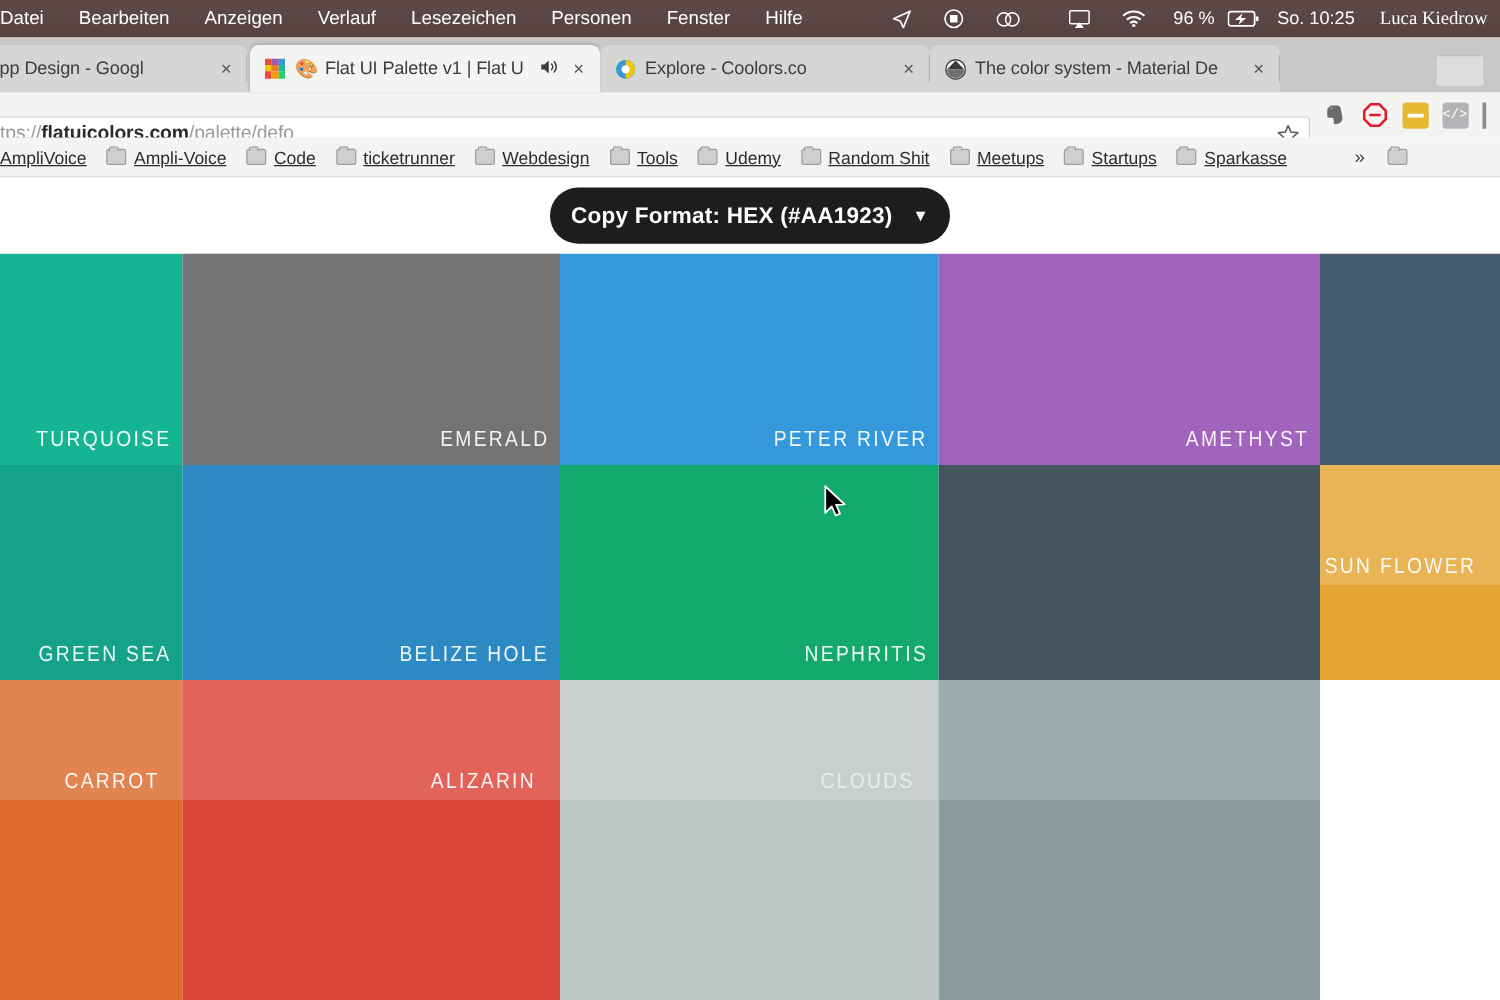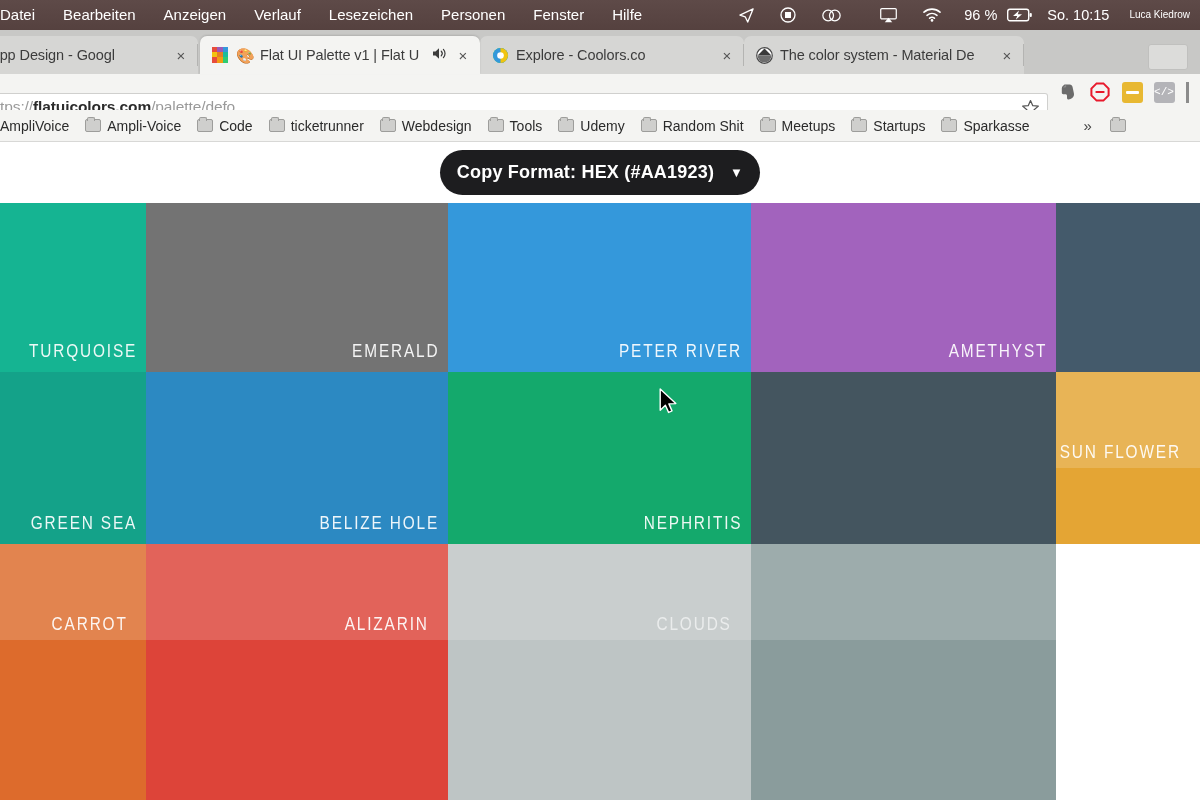--- a/index.html
+++ b/index.html
@@ -30,21 +30,21 @@
     display: flex; align-items: center; gap: 0px; padding-right: 4px;
   }
   .status-icon {
     display: inline-flex; align-items: center; justify-content: center;
     height: 30px; padding: 0 13px; color: #fff;
   }
   .status-text {
     height: 30px; line-height: 30px; padding: 0 10px;
     font-size: 14.5px; color: #fff; white-space: nowrap;
   }
-  .status-user { font-size: 10px; padding-right: 6px; }
+  .status-user { font-size: 15px; padding-right: 6px; font-family: Liberation Serif, serif; }
 
   
   .tabstrip {
     position: absolute; top: 30px; left: 0; width: 1200px; height: 44px;
     background: #c8c8c6;
   }
   .tab {
     position: absolute; top: 6px; height: 38px;
     display: flex; align-items: center;
     padding: 0 8px 0 12px;
@@ -115,21 +115,21 @@
 
   
   .bookmarks {
     position: absolute; top: 110px; left: 0; width: 1200px; height: 32px;
     background: #f4f4f2; border-bottom: 1px solid #d8d8d6;
     display: flex; align-items: center; font-size: 14px; color: #2b2b2b;
     white-space: nowrap; overflow: hidden;
   }
   .bm {
     display: inline-flex; align-items: center; gap: 6px;
-    padding: 0 8px; height: 24px;
+    padding: 0 8px; height: 24px; text-decoration: underline;
   }
   .bm:first-child { padding-left: 0; }
   .folder-ico {
     width: 16px; height: 13px; flex: none;
     background: #cfcfcd; border: 1px solid #9d9d9b; border-radius: 2px;
     position: relative;
   }
   .folder-ico::before {
     content: ""; position: absolute; left: 1px; top: -3px;
     width: 6px; height: 3px; background: #cfcfcd;
@@ -233,21 +233,21 @@
         </svg>
       </span>
       <span class="status-text">96 %</span>
       <span class="status-icon" style="padding:0 4px 0 0">
         <svg width="26" height="14" viewBox="0 0 26 14">
           <rect x="0.7" y="1.2" width="21" height="11.5" rx="2.2" fill="none" stroke="#fff" stroke-width="1.4"></rect>
           <rect x="22.6" y="5" width="2.2" height="4" rx="1" fill="#fff"></rect>
           <path d="M12 2.6 6 8h4.2L8.8 11.8 15 6.3h-4.2z" fill="#fff"></path>
         </svg>
       </span>
-      <span class="status-text">So. 10:15</span>
+      <span class="status-text">So. 10:25</span>
       <span class="status-text status-user">Luca Kiedrow</span>
     </div>
   </div>
 
   <div class="tabstrip">
 
     <div class="tab inactive" style="left:-60px; width:258px;">
       <span class="tab-title">en im App Design - Googl</span>
       <span class="tab-close">×</span>
     </div>

